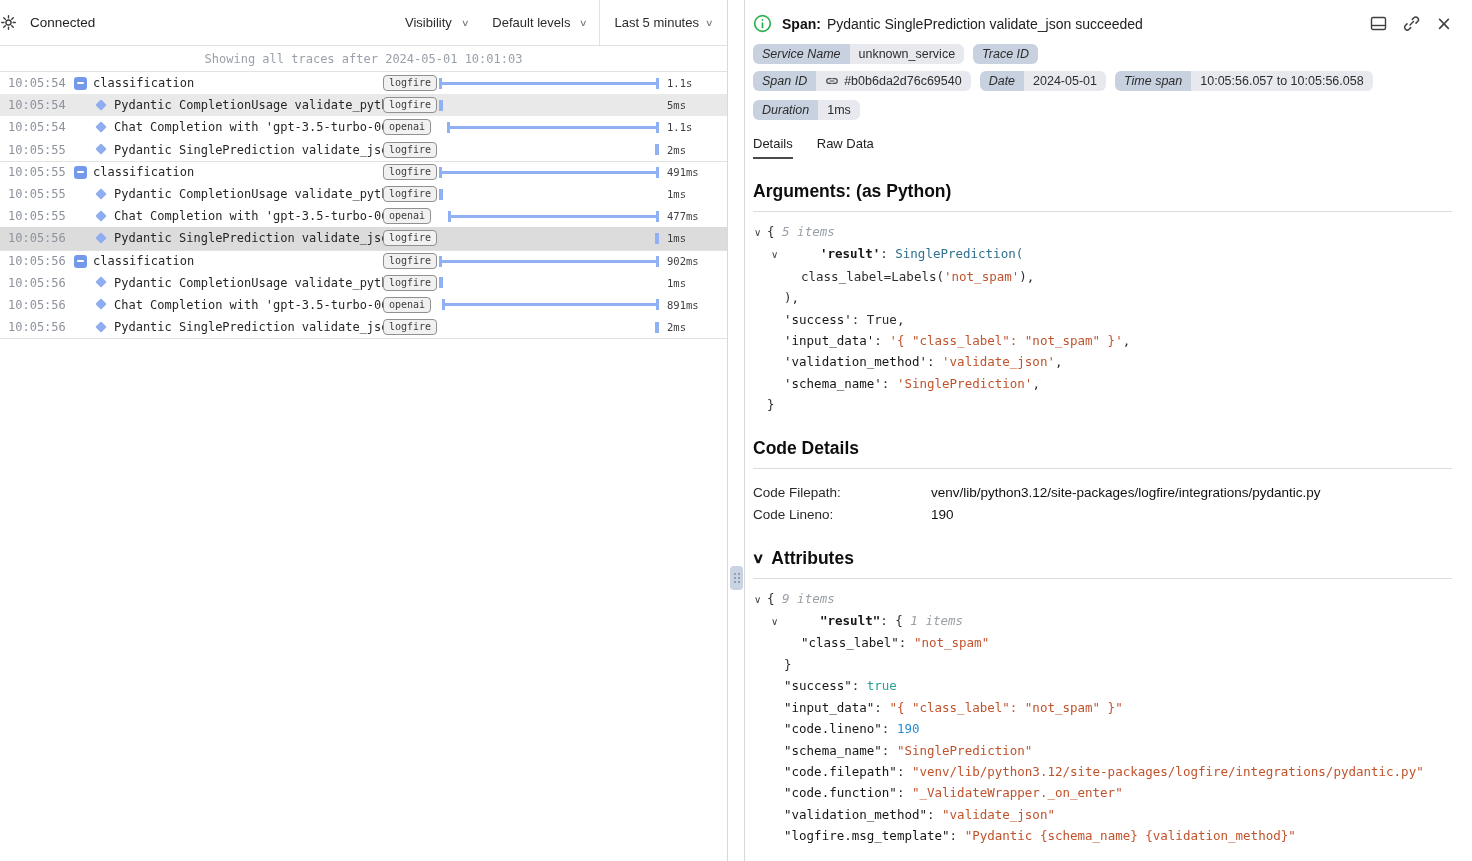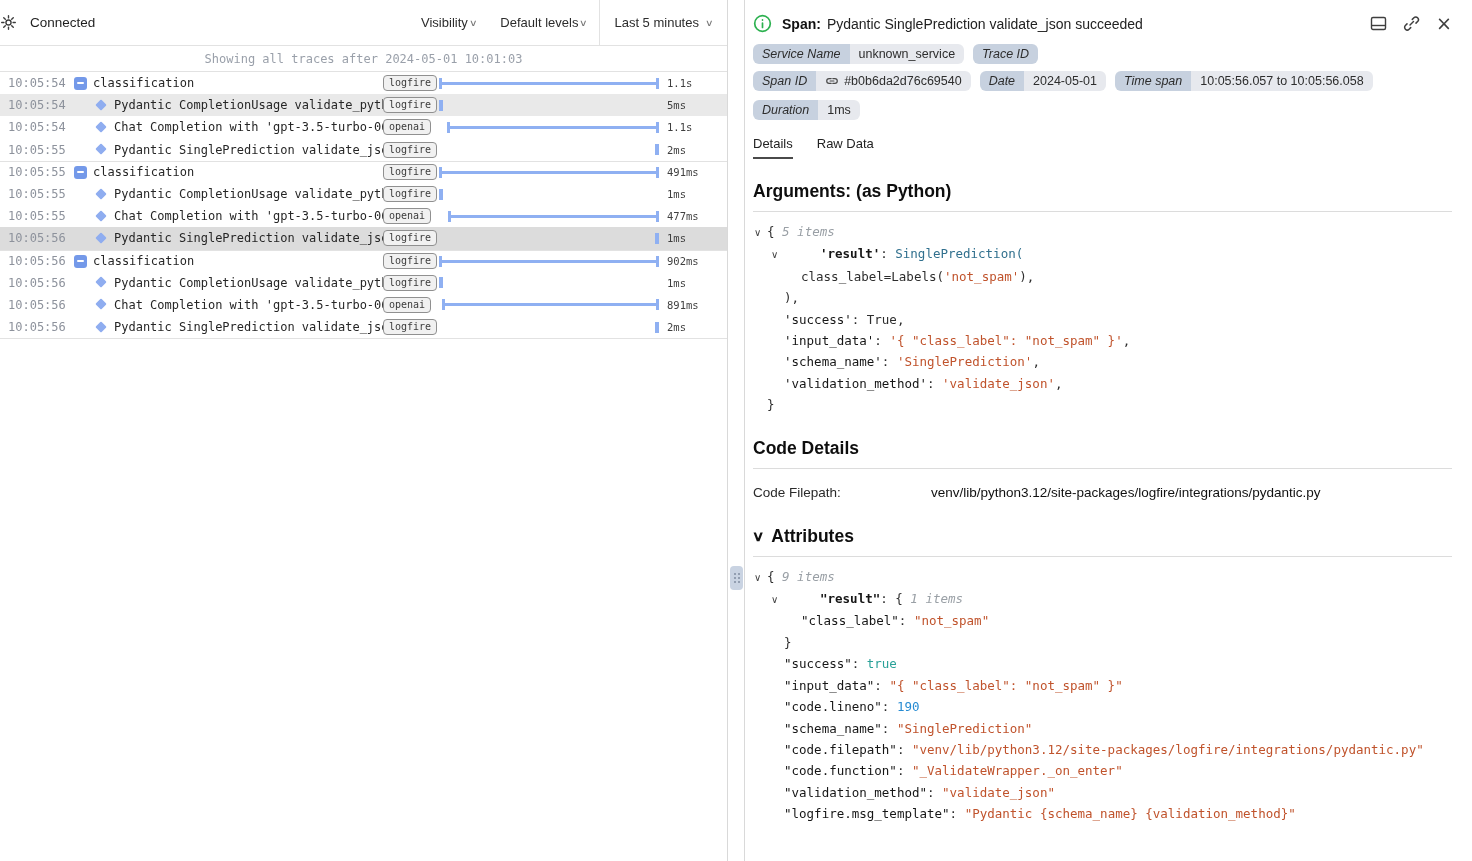--- a/index.html
+++ b/index.html
@@ -4,21 +4,21 @@
 <style>
   html,body{margin:0;padding:0;background:#fff;}
   *{box-sizing:border-box;}
   .app{width:1472px;height:861px;display:flex;font-family:"Liberation Sans",sans-serif;color:#222;overflow:hidden;background:#fff;}
 
   
   .left-panel{width:728px;flex:none;display:flex;flex-direction:column;border-right:1px solid #d9d9d9;}
   .topbar{height:46px;flex:none;display:flex;align-items:stretch;border-bottom:1px solid #e2e2e2;}
   .topbar-left{display:flex;align-items:center;gap:13px;flex:1;}
   .connected-label{font-size:13.5px;color:#1f1f1f;}
-  .tb-btn{display:flex;align-items:center;gap:2px;font-size:13px;color:#2c2c2c;padding:0 12px;cursor:pointer;}
+  .tb-btn{display:flex;align-items:center;gap:10px;font-size:13px;color:#2c2c2c;padding:0 12px;cursor:pointer;}
   .chev{font-size:9px;color:#777;transform:scaleX(1.3);}
   .time-range{width:128px;flex:none;border-left:1px solid #e2e2e2;display:flex;align-items:center;justify-content:center;gap:7px;font-size:13px;color:#2c2c2c;cursor:pointer;}
   .gear{width:17px;height:17px;color:#3d3d3d;}
 
   .status-line{height:26px;flex:none;display:flex;align-items:center;justify-content:center;font-family:"DejaVu Sans Mono",monospace;font-size:12px;color:#9aa0aa;border-bottom:1px solid #e2e2e2;}
 
   .trace-list{flex:1;overflow:hidden;}
   .trace-row{height:22.2px;display:flex;align-items:center;padding-left:8px;padding-right:14px;background:#fff;cursor:pointer;}
   .trace-row.group-row:not(:first-child){border-top:1px solid #e2e2e2;}
   .trace-row.hover{background:var(--row-hover,#e9e9e9);}
@@ -373,31 +373,35 @@
 
     <div class="section-title">Arguments: (as Python)</div>
     <hr class="rule">
     <div class="code-block" id="arguments-block">
         <div class="code-line has-chev" style="padding-left: 14px;"><span class="code-chev">∨</span><span class="tok-plain">{ </span><span class="tok-meta">5 items</span></div>
         <div class="code-line has-chev" style="padding-left: 31px;"><span class="code-chev">∨</span><span class="tok-key">'result'</span><span class="tok-plain">: </span><span class="tok-class">SinglePrediction(</span></div>
         <div class="code-line" style="padding-left: 48px;"><span class="tok-plain">class_label=Labels(</span><span class="tok-string">'not_spam'</span><span class="tok-plain">),</span></div>
         <div class="code-line" style="padding-left: 31px;"><span class="tok-plain">),</span></div>
         <div class="code-line" style="padding-left: 31px;"><span class="tok-key">'success'</span><span class="tok-plain">: True,</span></div>
         <div class="code-line" style="padding-left: 31px;"><span class="tok-key">'input_data'</span><span class="tok-plain">: </span><span class="tok-string">'{ "class_label": "not_spam" }'</span><span class="tok-plain">,</span></div>
+        <div class="code-line" style="padding-left: 31px;"><span class="tok-key">'validation_method'</span><span class="tok-plain">: </span><span class="tok-string">'validate_json'</span><span class="tok-plain">,</span></div>
         <div class="code-line" style="padding-left: 31px;"><span class="tok-key">'schema_name'</span><span class="tok-plain">: </span><span class="tok-string">'SinglePrediction'</span><span class="tok-plain">,</span></div>
-        <div class="code-line" style="padding-left: 31px;"><span class="tok-key">'validation_method'</span><span class="tok-plain">: </span><span class="tok-string">'validate_json'</span><span class="tok-plain">,</span></div>
         <div class="code-line" style="padding-left: 14px;"><span class="tok-plain">}</span></div>
       </div>
 
     <div class="section-title">Code Details</div>
     <hr class="rule">
     <div class="kv-rows" id="code-details-rows">
         <div class="kv-row">
           <span class="kv-label">Code Filepath:</span>
           <span class="kv-value">venv/lib/python3.12/site-packages/logfire/integrations/pydantic.py</span>
+        </div>
+        <div class="kv-row">
+          <span class="kv-label">Code Lineno:</span>
+          <span class="kv-value">190</span>
         </div>
       </div>
 
     <div class="section-title">
       <span class="sec-chev">∨</span>
       <span>Attributes</span>
     </div>
     <hr class="rule">
     <div class="code-block" id="attributes-block">
         <div class="code-line has-chev" style="padding-left: 14px;"><span class="code-chev">∨</span><span class="tok-plain">{ </span><span class="tok-meta">9 items</span></div>

